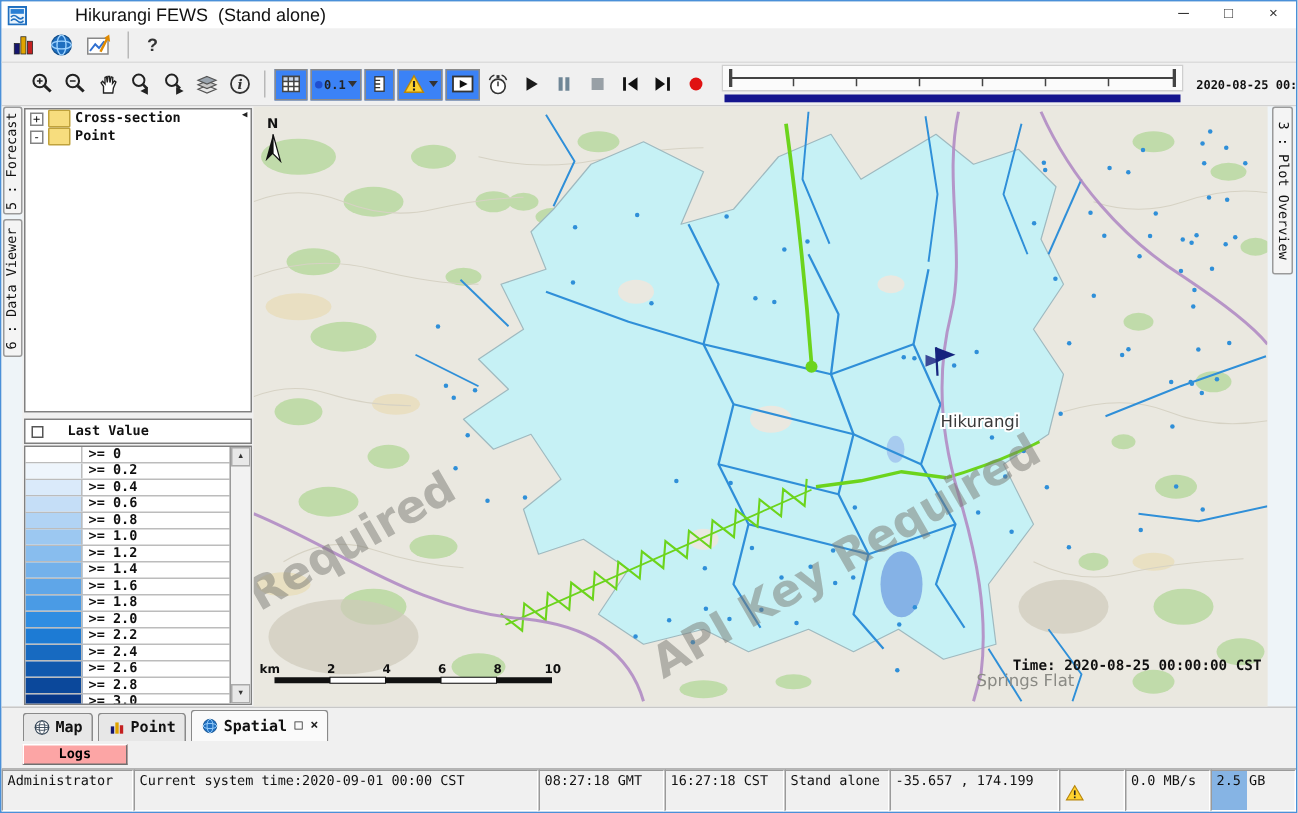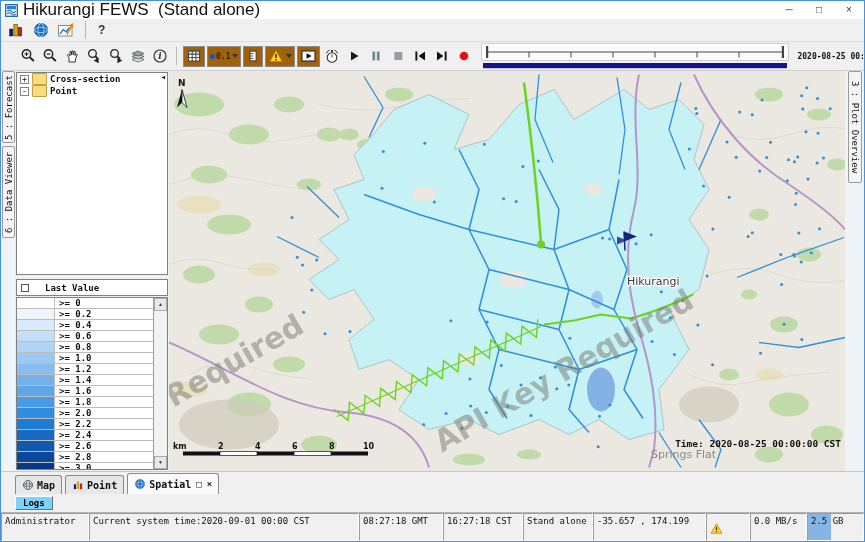--- a/index.html
+++ b/index.html
@@ -1,34 +1,34 @@
 <!DOCTYPE html>
 <html><head>
 <meta charset="utf-8">
 <style>
   html,body{margin:0;padding:0;background:#d8d8d8;}
   #app{width:865px;height:542px;box-sizing:border-box;border:1px solid #4a90d9;background:#f0f0f0;
        display:flex;flex-direction:column;overflow:hidden;font-family:"Liberation Sans",sans-serif;color:#111;}
   
   .titlebar{height:18px;flex:0 0 18px;display:flex;align-items:center;background:#fff;padding:0 0 0 4px;gap:5px;}
   .appicon{width:13px;height:13px;flex:0 0 13px;}
-  .title{font-size:17px;white-space:pre;}
+  .title{font-size:12px;white-space:pre;margin-left:27px;}
   .winbtns{margin-left:auto;display:flex;height:18px;}
   .winbtn{width:30px;text-align:center;font-size:10px;line-height:17px;color:#333;}
   
   .menubar{height:17px;flex:0 0 17px;display:flex;align-items:center;background:#f0f0f0;font-size:11px;border-bottom:1px solid #e2e2e2;}
   .menu-item{padding:0 7px;}
   
   .toolbar1{height:22px;flex:0 0 22px;display:flex;align-items:center;gap:3px;padding-left:4px;border-bottom:1px solid #dcdcdc;background:#f0f0f0;}
   .toolbar2{height:28px;flex:0 0 28px;display:flex;align-items:center;padding-left:16px;background:#f0f0f0;border-bottom:1px solid #d0d0d0;}
   .tb{width:22px;height:22px;display:flex;align-items:center;justify-content:center;flex:0 0 auto;}
   .tb svg{width:16px;height:16px;}
   .tb18 svg{width:18px;height:18px;}
   .tsep{width:1px;height:18px;background:#b8b8b8;margin:0 5px;flex:0 0 1px;}
-  .tbtn-b{border:1px solid #8a8a8a;background:#a16207;height:21px;display:flex;align-items:center;margin:0 1px;padding:0 2px;box-sizing:border-box;flex:0 0 auto;}
+  .tbtn-b{border:1px solid #8a8a8a;background:#3b82f6;height:21px;display:flex;align-items:center;margin:0 1px;padding:0 2px;box-sizing:border-box;flex:0 0 auto;}
   .caret{width:0;height:0;border-left:3px solid transparent;border-right:3px solid transparent;border-top:4px solid #333;margin-left:2px;}
   .lblval{font:8px "DejaVu Sans Mono",monospace;font-weight:bold;color:#222;}
   .bluedot{width:5px;height:5px;border-radius:50%;background:#1f4fd0;margin-right:1px;}
   .help-q{font-size:12px;font-weight:bold;color:#333;padding:0 4px;}
   .timeline{margin-left:6px;flex:0 0 308px;}
   .tl-date{font:8px "DejaVu Sans Mono",monospace;font-weight:bold;margin-left:8px;white-space:nowrap;}
   
   .content{flex:0 0 400px;height:400px;display:flex;background:#f0f0f0;}
   .lstrip{flex:0 0 14px;display:flex;flex-direction:column;align-items:center;gap:3px;background:#eef4f8;}
   .rstrip{flex:1;background:#eef4f8;display:flex;flex-direction:column;align-items:center;}
@@ -68,21 +68,21 @@
   .map{flex:0 0 676px;position:relative;background:#eae8e0;overflow:hidden;}
   .map svg{display:block;width:676px;height:400px;}
   
   .tabbar{flex:0 0 22px;display:flex;align-items:flex-end;gap:3px;padding-left:14px;background:#f0f0f0;border-top:1px solid #c8c8c8;}
   .btab{border:1px solid #8a8a8a;border-bottom:none;border-radius:3px 3px 0 0;height:18px;display:flex;align-items:center;gap:3px;
         padding:0 6px;font:10px "DejaVu Sans Mono",monospace;font-weight:bold;background:#e7e7e7;}
   .btab.active{background:#fafafa;height:20px;align-items:center;}
   .btab svg{width:12px;height:12px;}
   .tglyph{font-size:9px;margin-left:2px;color:#222;}
   .logsrow{flex:0 0 18px;display:flex;align-items:center;padding-left:14px;background:#f0f0f0;}
-  .logsbtn{border:1px solid;border-color:#fff #707070 #707070 #fff;background:#7dd3fc;font:9px "DejaVu Sans Mono",monospace;font-weight:bold;padding:1px 7px;}
+  .logsbtn{border:1px solid;border-color:#fff #707070 #707070 #fff;background:#fca5a5;font:9px "DejaVu Sans Mono",monospace;font-weight:bold;padding:1px 23px;}
   
   .statusbar{flex:1;display:flex;background:#f0f0f0;border-top:1px solid #b4b4b4;align-items:stretch;}
   .seg{box-sizing:border-box;border:1px solid;border-color:#9a9a9a #fff #fff #9a9a9a;font:9px "DejaVu Sans Mono",monospace;
        padding:2px 3px 0 3px;white-space:nowrap;overflow:hidden;}
   .s1{width:88px}.s2{width:270px}.s3{width:84px}.s4{width:80px}.s5{width:70px}.s6{width:113px}.s7{width:44px;display:flex;align-items:center}.s8{width:57px}
   .s9{flex:1;background:linear-gradient(to right,#86b4e4 0 42%,#f0f0f0 42%);}
   .warn-sm{width:13px;height:11px;}
 </style>
 </head>
 <body>

